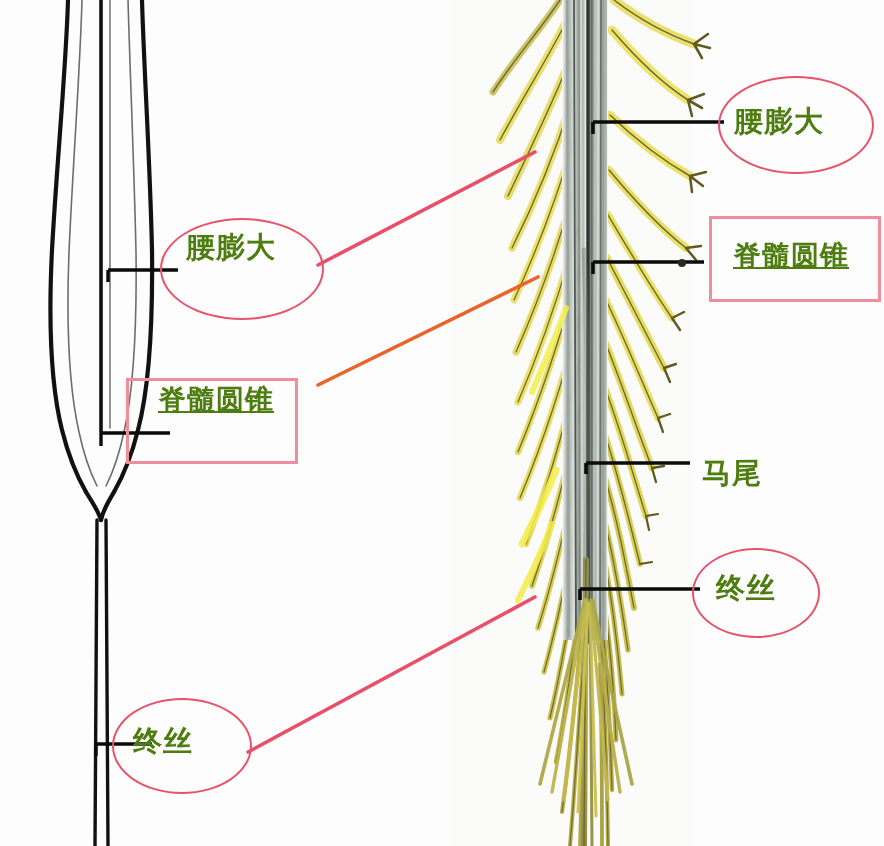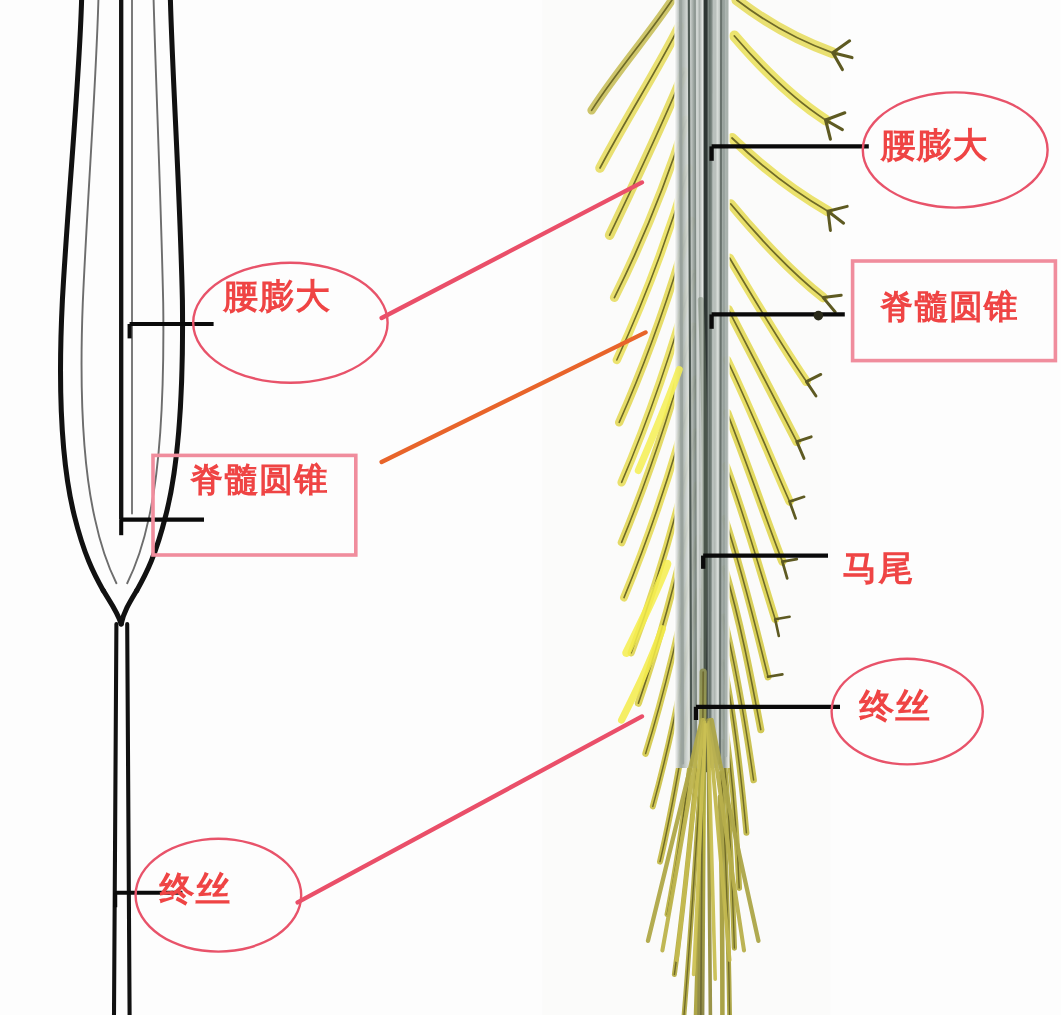--- a/index.html
+++ b/index.html
@@ -20,28 +20,28 @@
   }
   #art {
     position: absolute;
     left: 0;
     top: 0;
     width: 884px;
     height: 846px;
   }
   .label {
     position: absolute;
-    color: #ef4444;
+    color: #4d7c0f;
     font-weight: 700;
     white-space: nowrap;
     letter-spacing: 1px;
     font-family: "Liberation Sans", "DejaVu Sans", sans-serif;
   }
   .label.sz-lg { font-size: 29px; }
-  .label.sz-md { font-size: 28px; }
+  .label.sz-md { font-size: 28px; text-decoration: underline; }
   .shape-ellipse {
     position: absolute;
     border: 2.5px solid #e8536a;
     border-radius: 50%;
     background: transparent;
   }
   .shape-rect {
     position: absolute;
     border: 3px solid #f08d9d;
     background: transparent;

